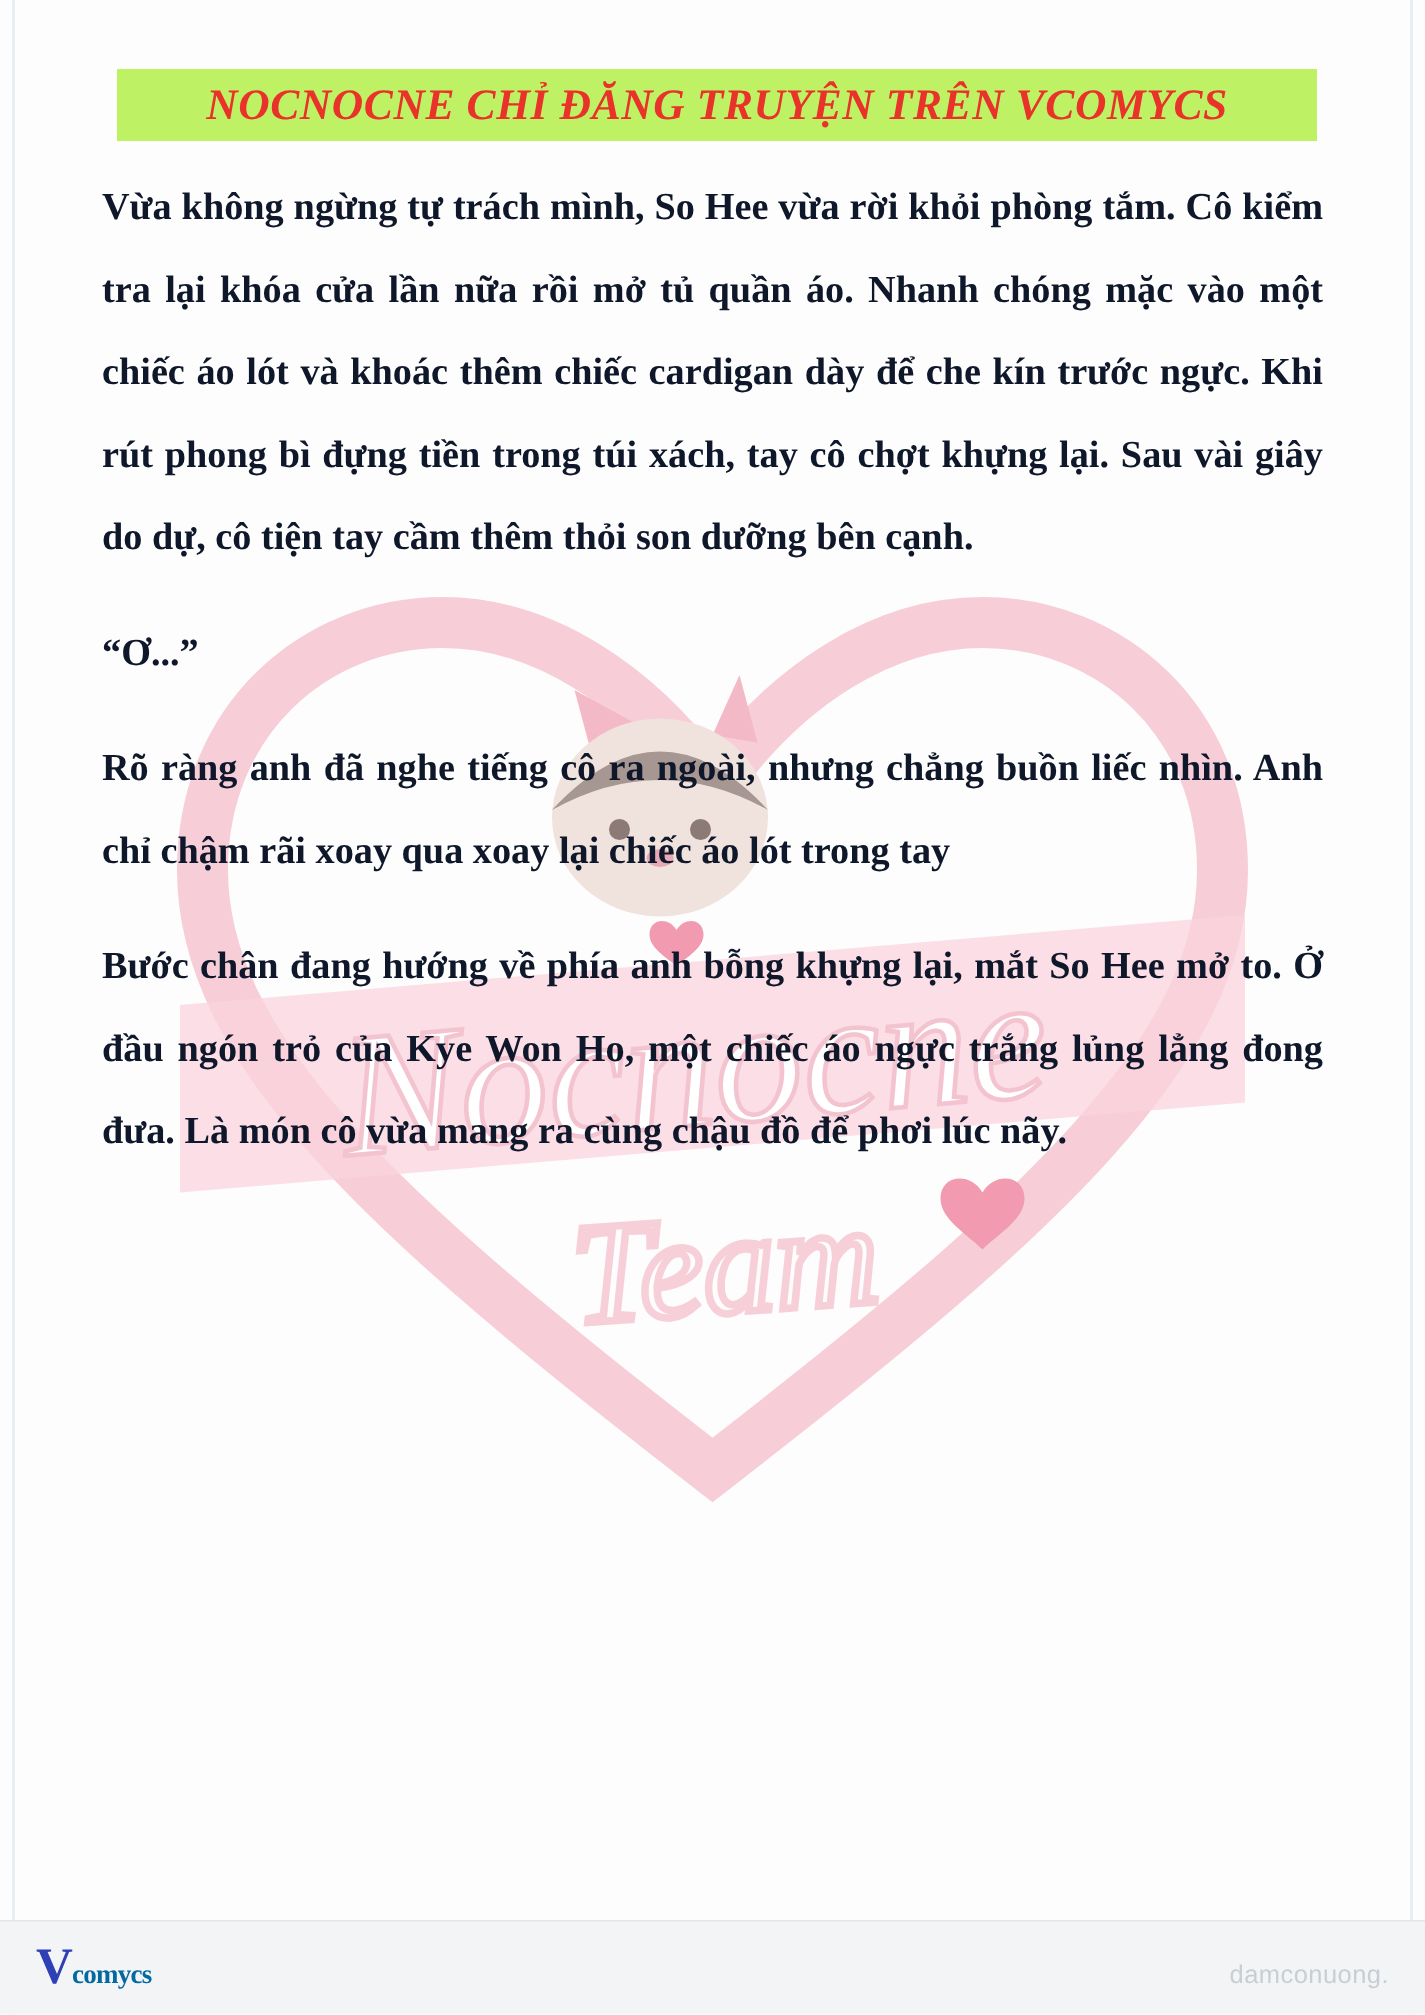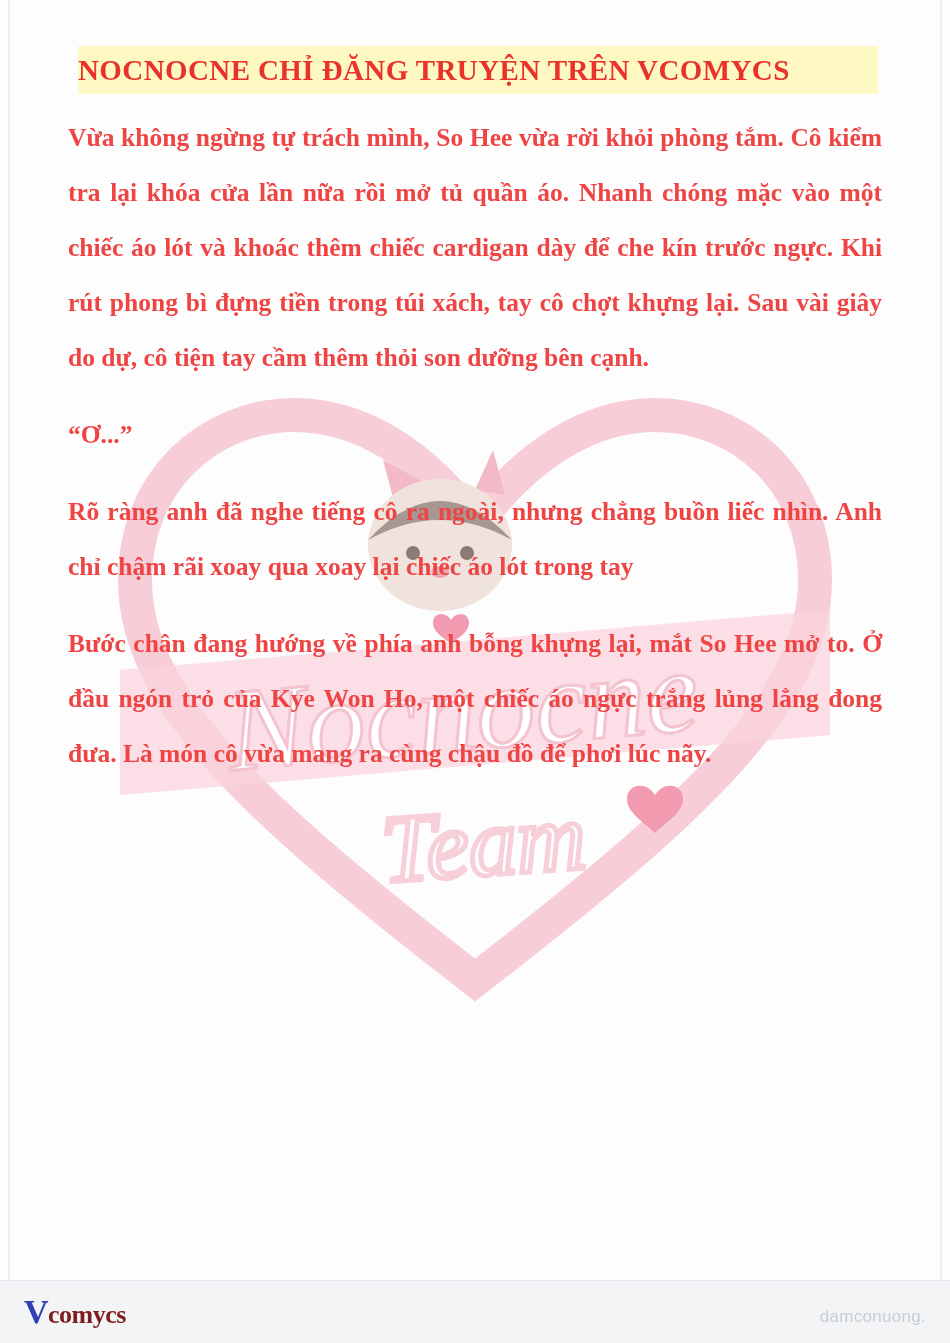--- a/index.html
+++ b/index.html
@@ -50,42 +50,44 @@
   }
   .watermark svg { width: 100%; height: 100%; display: block; }
 
   
   .banner {
     position: absolute;
     left: 78px;
     top: 46px;
     width: 800px;
     height: 48px;
-    background: #fef9c3;
+    background: #bef264;
     display: flex;
     align-items: center;
+    justify-content: center;
+    font-style: italic;
   }
   .banner-text {
     color: #e8322a;
     font-family: "Liberation Serif", serif;
     font-weight: bold;
     font-size: 29px;
     letter-spacing: 0.4px;
     white-space: nowrap;
   }
 
   
   .content {
     position: absolute;
     left: 68px;
     top: 110px;
     width: 814px;
   }
   .para {
-    color: #ef4444;
+    color: #0f172a;
     font-family: "Liberation Serif", serif;
     font-weight: bold;
     font-size: 25.5px;
     line-height: 55px;
     text-align: justify;
     margin: 0 0 22px 0;
     position: relative;
     z-index: 2;
   }
   .para:last-child { margin-bottom: 0; }
@@ -110,22 +112,22 @@
     font-family: "Liberation Serif", serif;
     font-weight: bold;
     letter-spacing: -0.5px;
   }
   .logo .v {
     color: #2f3fb5;
     font-size: 34px;
     line-height: 34px;
   }
   .logo .rest {
-    color: #7f1d1d;
-    font-size: 26px;
+    color: #0369a1;
+    font-size: 18px;
     line-height: 27px;
   }
   .site-tag {
     position: absolute;
     right: 24px;
     bottom: 16px;
     color: #c9ced3;
     font-family: "Liberation Sans", sans-serif;
     font-size: 17px;
     letter-spacing: 0.3px;

